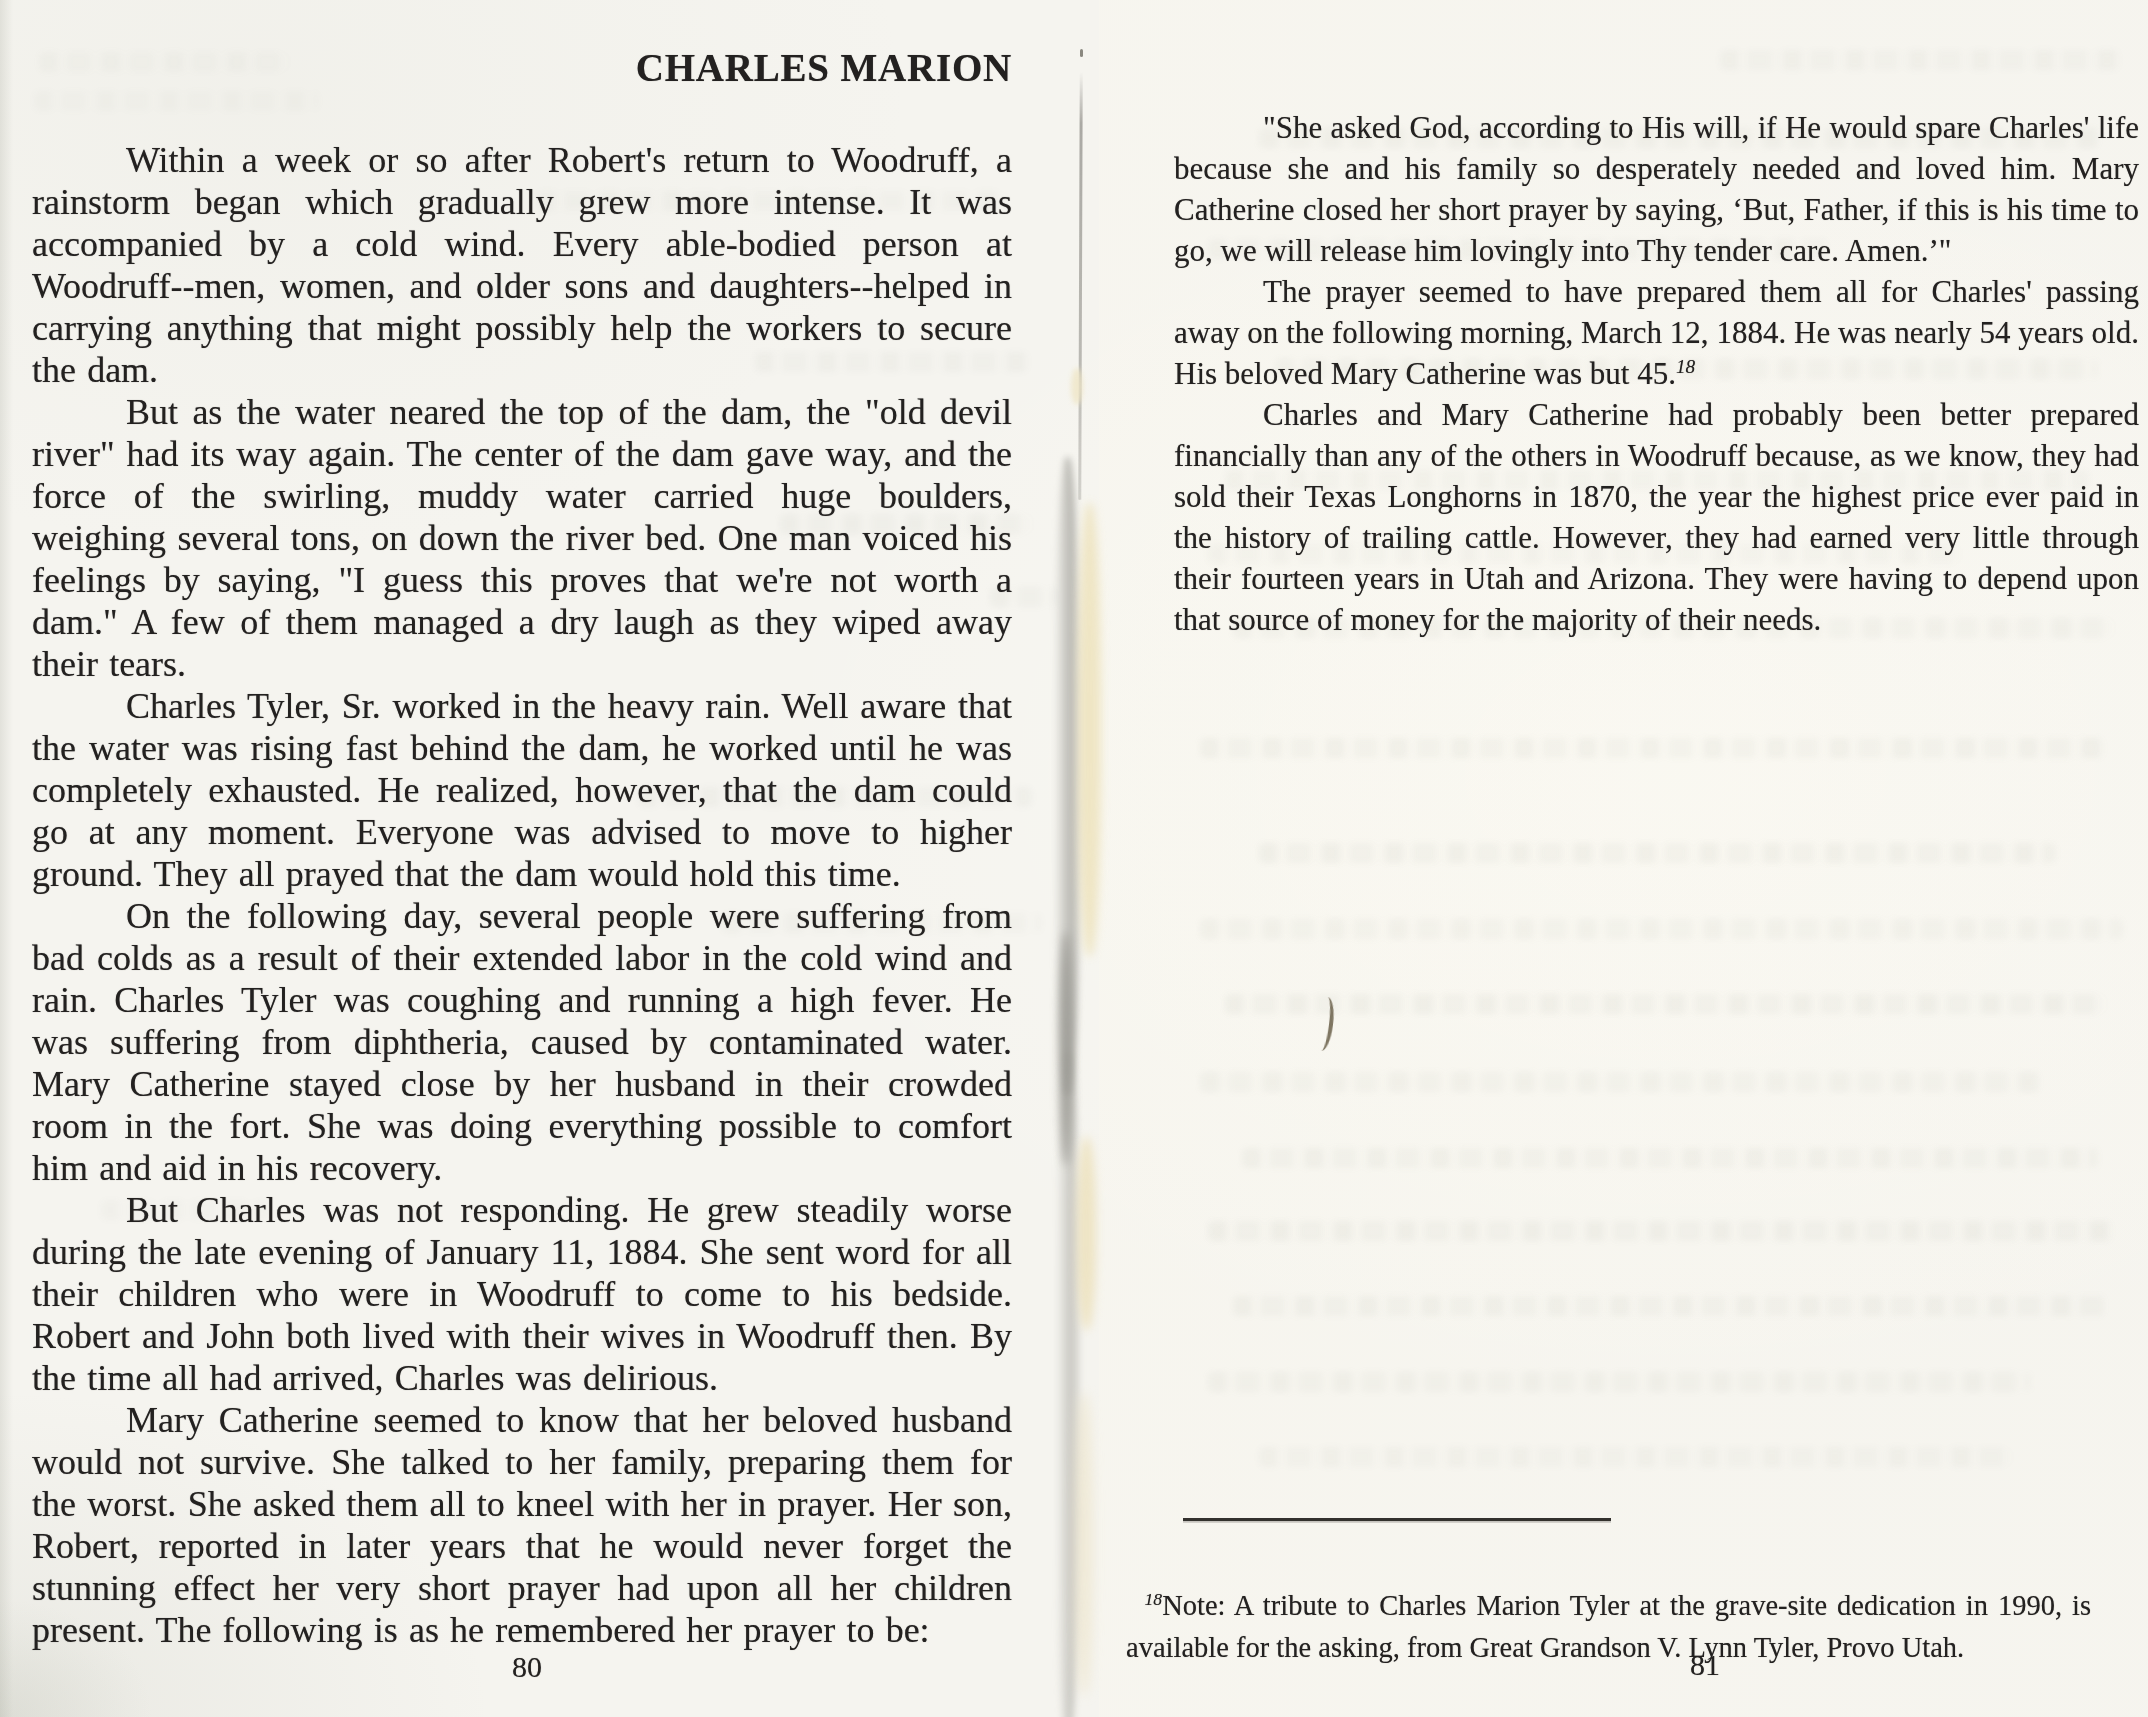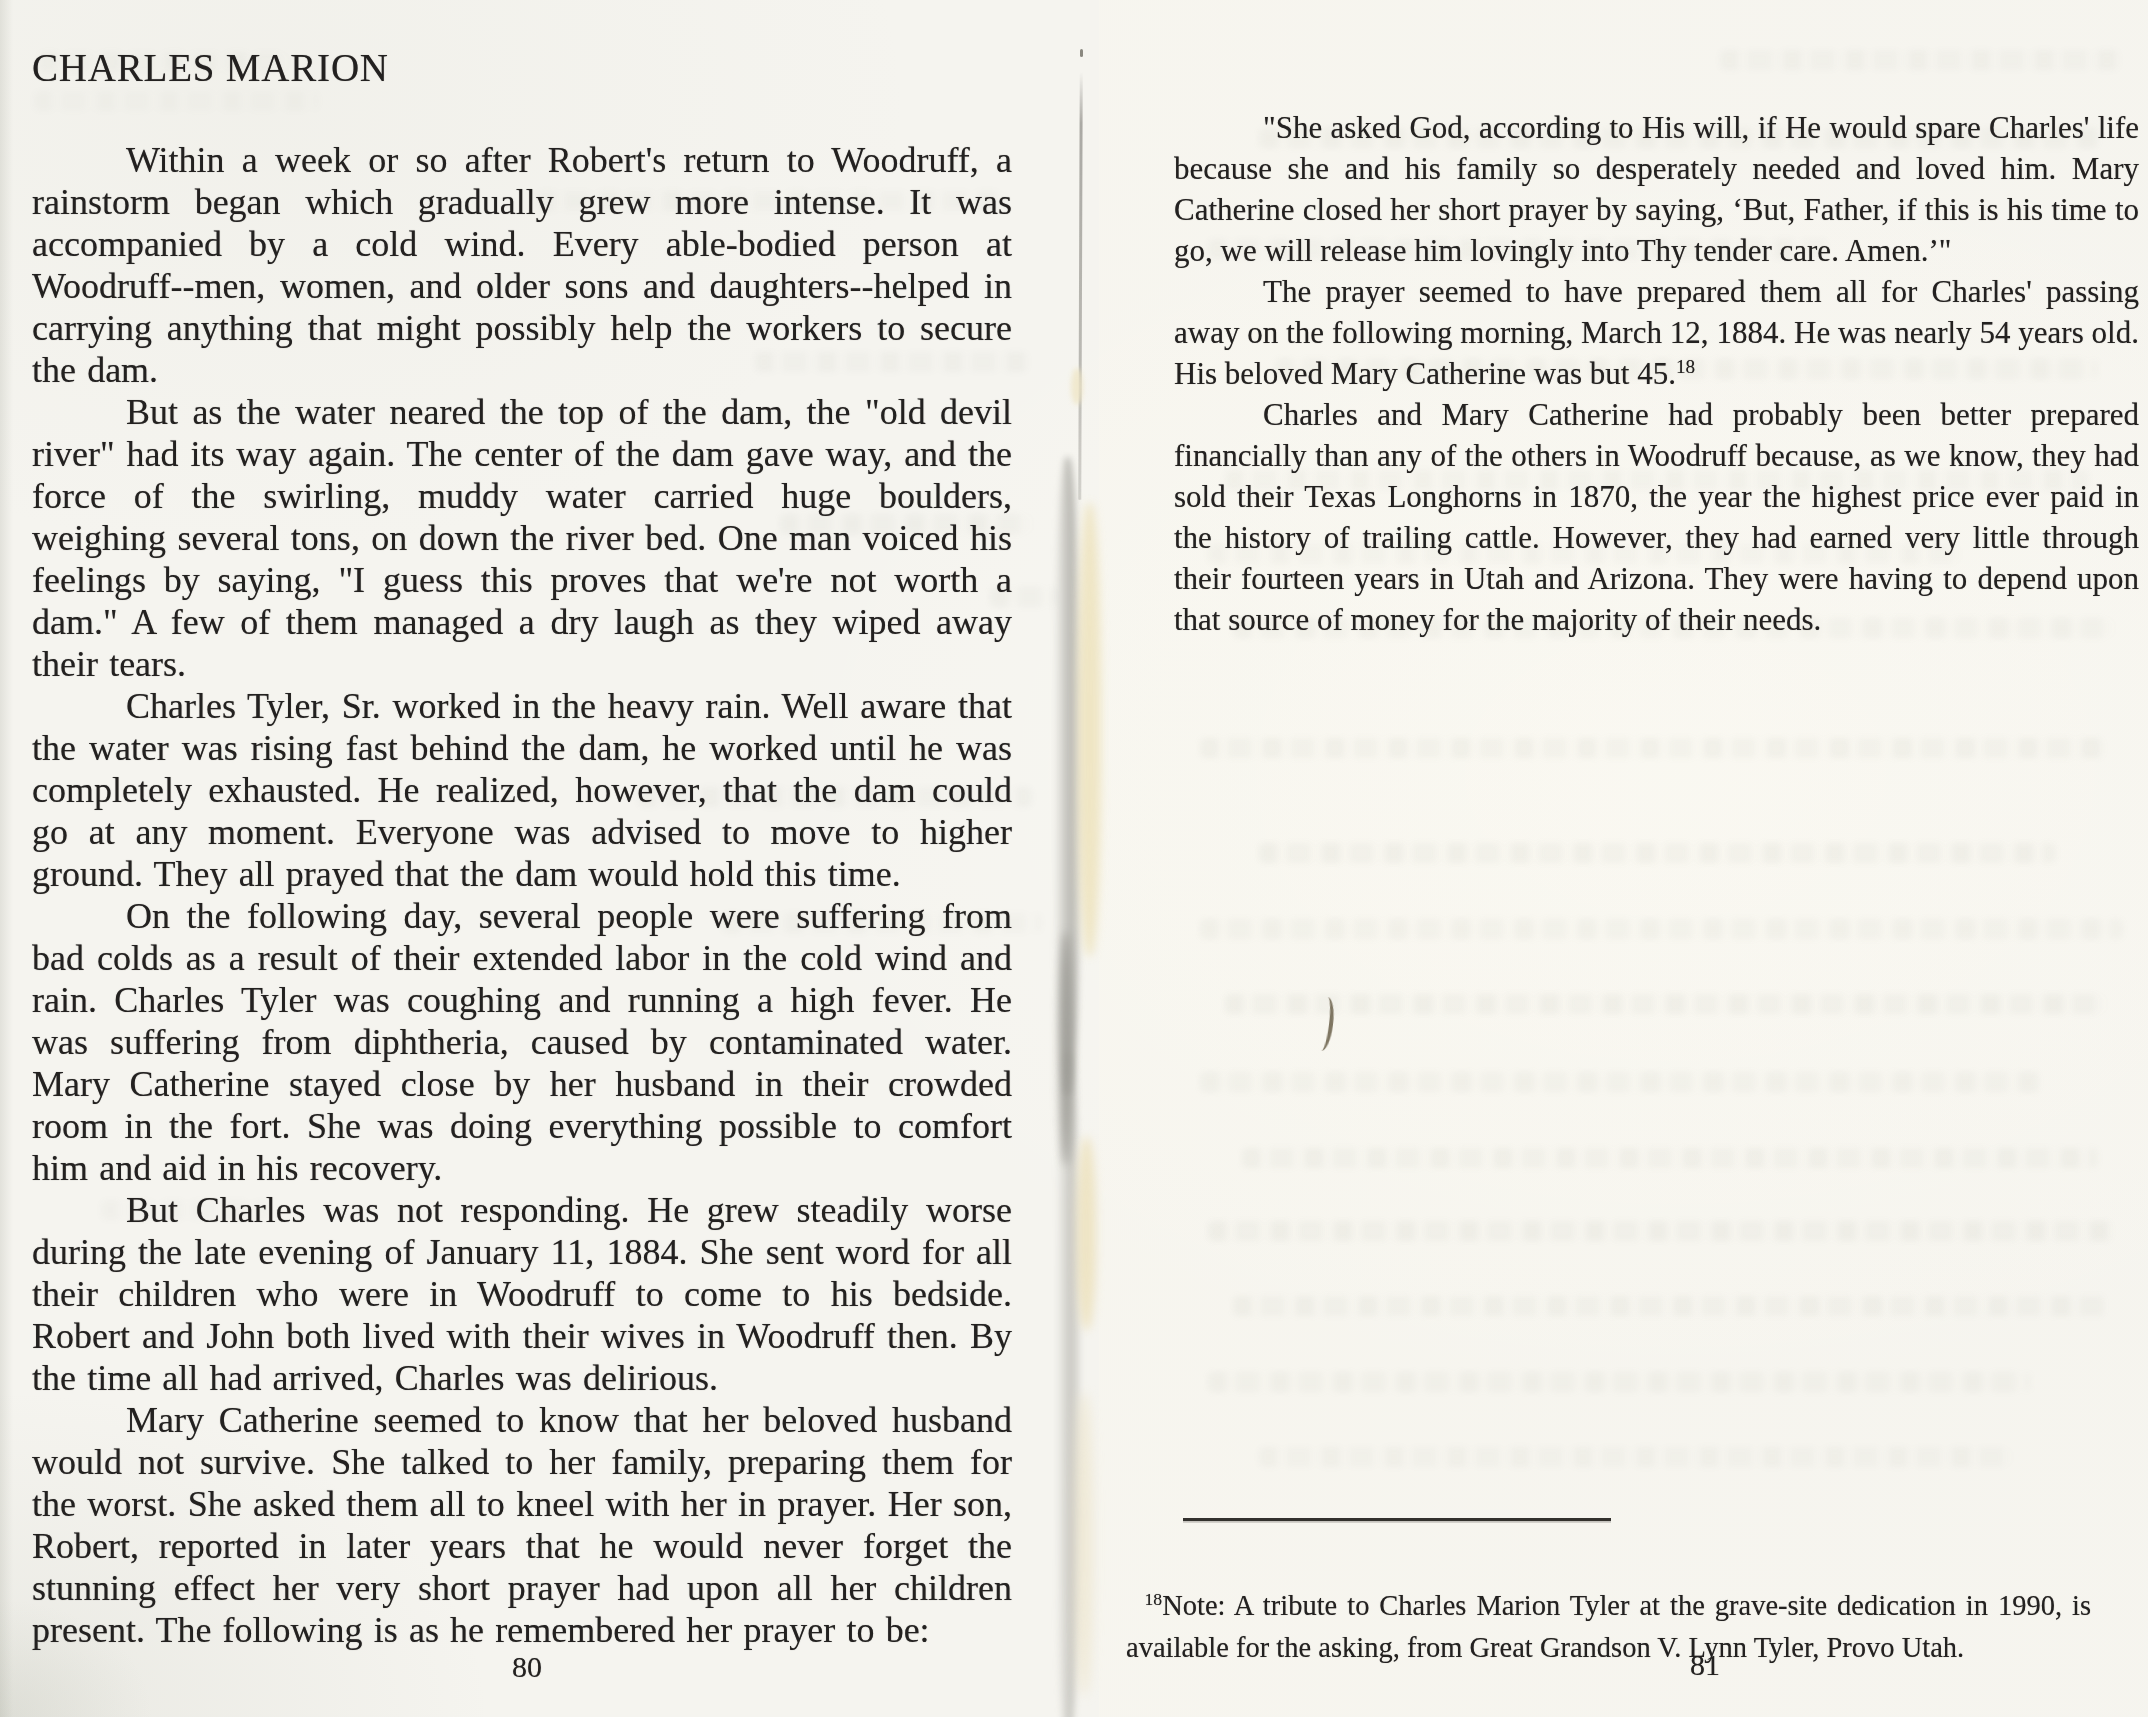--- a/index.html
+++ b/index.html
@@ -18,37 +18,37 @@
   .edge-left{position:absolute;left:0;top:0;width:13.4px;height:100%;
     background:linear-gradient(90deg, rgba(158,160,148,0.22), rgba(158,160,148,0.0));}
   .corner-bl{position:absolute;left:0;top:1552px;width:218px;height:165px;
     background:radial-gradient(218px 168px at 0% 100%, rgba(168,172,158,0.20), transparent 70%);}
   .right-warm{position:absolute;left:1099px;top:0;width:1049px;height:100%;
     background:linear-gradient(90deg, rgba(252,249,238,0.25), rgba(250,247,236,0.12));}
 
   
   .lp-title{
     position:absolute;left:32px;top:45px;width:980px;
-    text-align:left;font-weight:normal;font-size:39px;letter-spacing:0.8px;
+    text-align:right;font-weight:bold;font-size:39px;letter-spacing:0.8px;
     text-shadow:0 0 0.8px rgba(30,28,26,0.55);
   }
   .lp-body{
     position:absolute;left:32px;top:139px;width:980px;
     font-size:36px;line-height:42px;text-align:justify;
     word-spacing:0.06em;
     text-shadow:0 0 0.9px rgba(35,32,30,0.5);
   }
   .lp-body p,.rp-body p{margin:0;text-indent:94px;}
   .rp-body{
     position:absolute;left:1174px;top:107px;width:965px;
     font-size:31px;line-height:41px;text-align:justify;
     text-shadow:0 0 0.8px rgba(35,32,30,0.5);
   }
   .rp-body p{text-indent:89px;}
-  sup.ref{font-size:0.62em;line-height:0;vertical-align:super;}
+  sup.ref{font-size:0.62em;line-height:0;vertical-align:super;font-style:italic;}
   .fn-rule{position:absolute;left:1183px;top:1518px;width:428px;height:3.4px;background:#33312d;
     box-shadow:0 1.7px 0 rgba(51,49,45,0.25);}
   .fn-text{
     position:absolute;left:1126px;top:1556px;width:965px;
     font-size:28.5px;line-height:42px;text-align:justify;text-indent:18.5px;
     text-shadow:0 0 0.8px rgba(35,32,30,0.5);
   }
   .pageno{position:absolute;font-size:30px;text-shadow:0 0 0.8px rgba(35,32,30,0.5);}
   #pn-left{left:466px;top:1650px;width:76px;text-align:right;}
   #pn-right{left:1644px;top:1648px;width:76px;text-align:right;}

